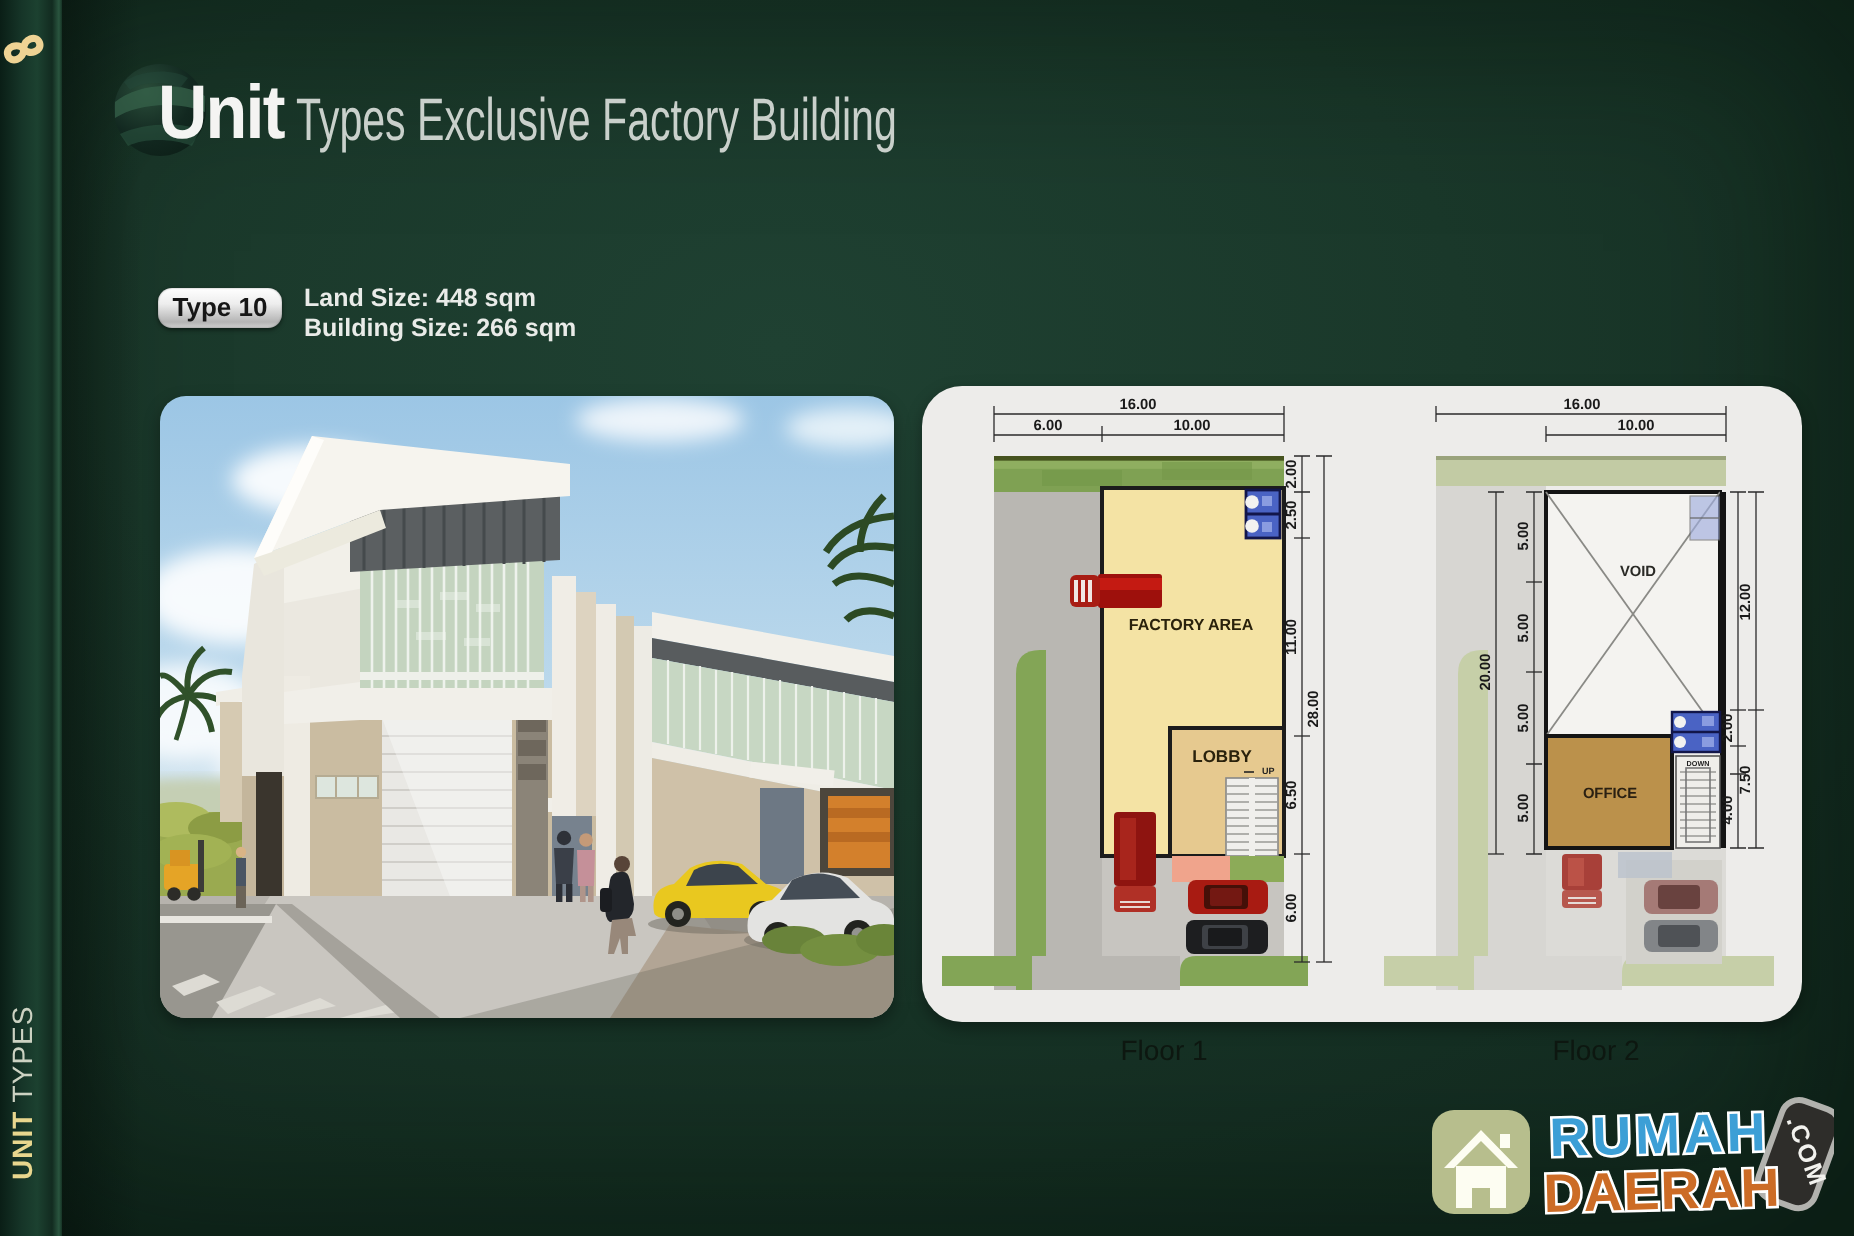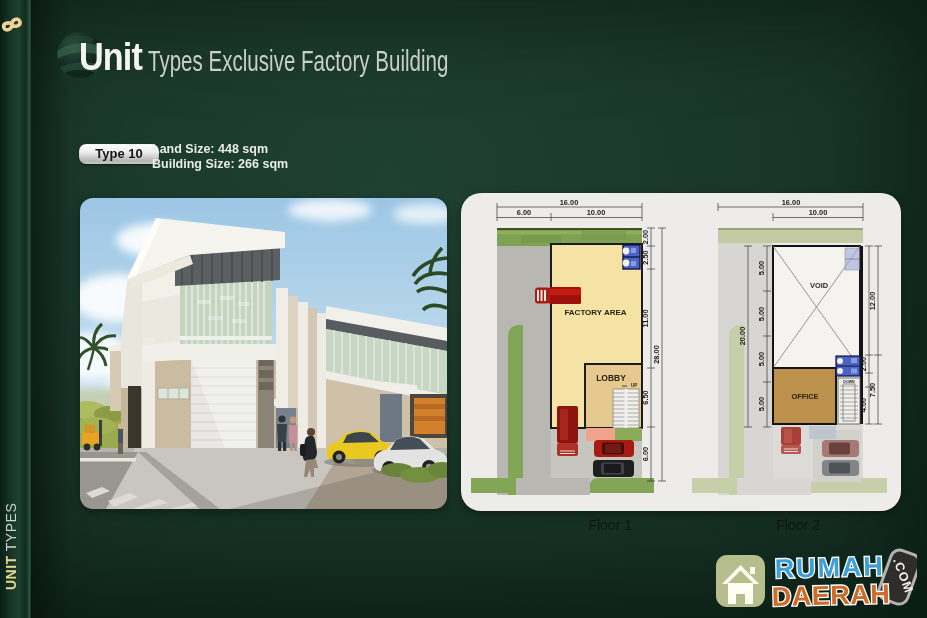--- a/index.html
+++ b/index.html
@@ -40,21 +40,21 @@
   <circle cx="24" cy="24" r="23" fill="url(#sph)"></circle>
   <path d="M1.5,20 C12,11 34,9 46.5,17 L46.5,25 C32,19 12,21 1.5,28 Z" fill="#35624a" opacity=".75"></path>
   <path d="M4,36 C16,30 36,30 44,34 L40,42 C30,38 16,38 8,42 Z" fill="#2a5440" opacity=".6"></path>
   <path d="M6,10 C14,4 30,3 38,8 L34,13 C26,9 14,10 9,14 Z" fill="#24483a" opacity=".5"></path>
 </svg>
 
 <div class="abs" style="left:79px;top:36px;font-size:38px;font-weight:bold;color:#f4f4f2;letter-spacing:-1px;transform:scaleX(.90);transform-origin:0 0;">Unit</div>
 
 <div class="abs" style="left:148px;top:44px;font-size:30px;color:#c9d0cb;transform:scaleX(.685);transform-origin:0 0;white-space:nowrap;">Types Exclusive Factory Building</div>
 
-<div class="abs" style="left:79px;top:144px;width:80px;height:20px;border-radius:7px;background:linear-gradient(180deg,#ffffff 0%,#ededed 40%,#b4b4b4 85%,#cfcfcf 100%);box-shadow:0 1px 2px rgba(0,0,0,.5), inset 0 0 1px rgba(0,0,0,.4);text-align:center;line-height:20px;font-size:13px;font-weight:bold;color:#161616;">Type 10</div>
+<div class="abs" style="left:79px;top:144px;width:62px;height:20px;border-radius:7px;background:linear-gradient(180deg,#ffffff 0%,#ededed 40%,#b4b4b4 85%,#cfcfcf 100%);box-shadow:0 1px 2px rgba(0,0,0,.5), inset 0 0 1px rgba(0,0,0,.4);text-align:center;line-height:20px;font-size:13px;font-weight:bold;color:#161616;">Type 10</div>
 
 <div class="abs" style="left:152px;top:142px;font-size:12.5px;line-height:14.5px;color:#e9ebe8;font-weight:bold;">Land Size: 448 sqm<br>Building Size: 266 sqm</div>
 
 <div class="abs" style="left:80px;top:198px;width:367px;height:311px;border-radius:13px;overflow:hidden;box-shadow:0 3px 8px rgba(0,0,0,.35);">
 <svg width="367" height="311" viewBox="0 0 367 311">
   <defs>
     <linearGradient id="sky" x1="0" y1="0" x2="0" y2="1">
       <stop offset="0" stop-color="#9cc6e5"></stop>
       <stop offset="0.55" stop-color="#bcd9ec"></stop>
       <stop offset="0.85" stop-color="#e3edf2"></stop>
@@ -528,21 +528,21 @@
   </g>
   <g fill="#1a1a1a" font-size="7.4" font-weight="bold" text-anchor="middle">
     <text x="414" y="108" transform="rotate(-90 414 108)">12.00</text>
     <text x="405" y="171" transform="rotate(-90 405 171)">2.00</text>
     <text x="414" y="197" transform="rotate(-90 414 197)">7.50</text>
     <text x="405" y="212" transform="rotate(-90 405 212)">4.00</text>
   </g>
 </svg>
 </div>
 
-<div class="abs" style="left:532px;top:517px;width:100px;text-align:right;font-size:14px;color:#0d1710;font-weight:500;">Floor 1</div>
+<div class="abs" style="left:532px;top:517px;width:100px;text-align:center;font-size:14px;color:#0d1710;font-weight:500;">Floor 1</div>
 
 <div class="abs" style="left:748px;top:517px;width:100px;text-align:center;font-size:14px;color:#0d1710;font-weight:500;">Floor 2</div>
 
 <div class="abs" style="left:712px;top:548px;width:205px;height:66px;z-index:60;">
 <svg width="205" height="66" viewBox="0 0 205 66" font-family="Liberation Sans, sans-serif">
 
   <g transform="rotate(20 187 30)">
     <rect x="172" y="3" width="30" height="52" rx="9" fill="#2e2d2a" stroke="#b2b2ae" stroke-width="3"></rect>
     <text x="187" y="29" font-size="12.5" font-weight="bold" fill="#f2f2ee" text-anchor="middle" transform="rotate(50 187 29)" letter-spacing="1">.COM</text>
   </g>

